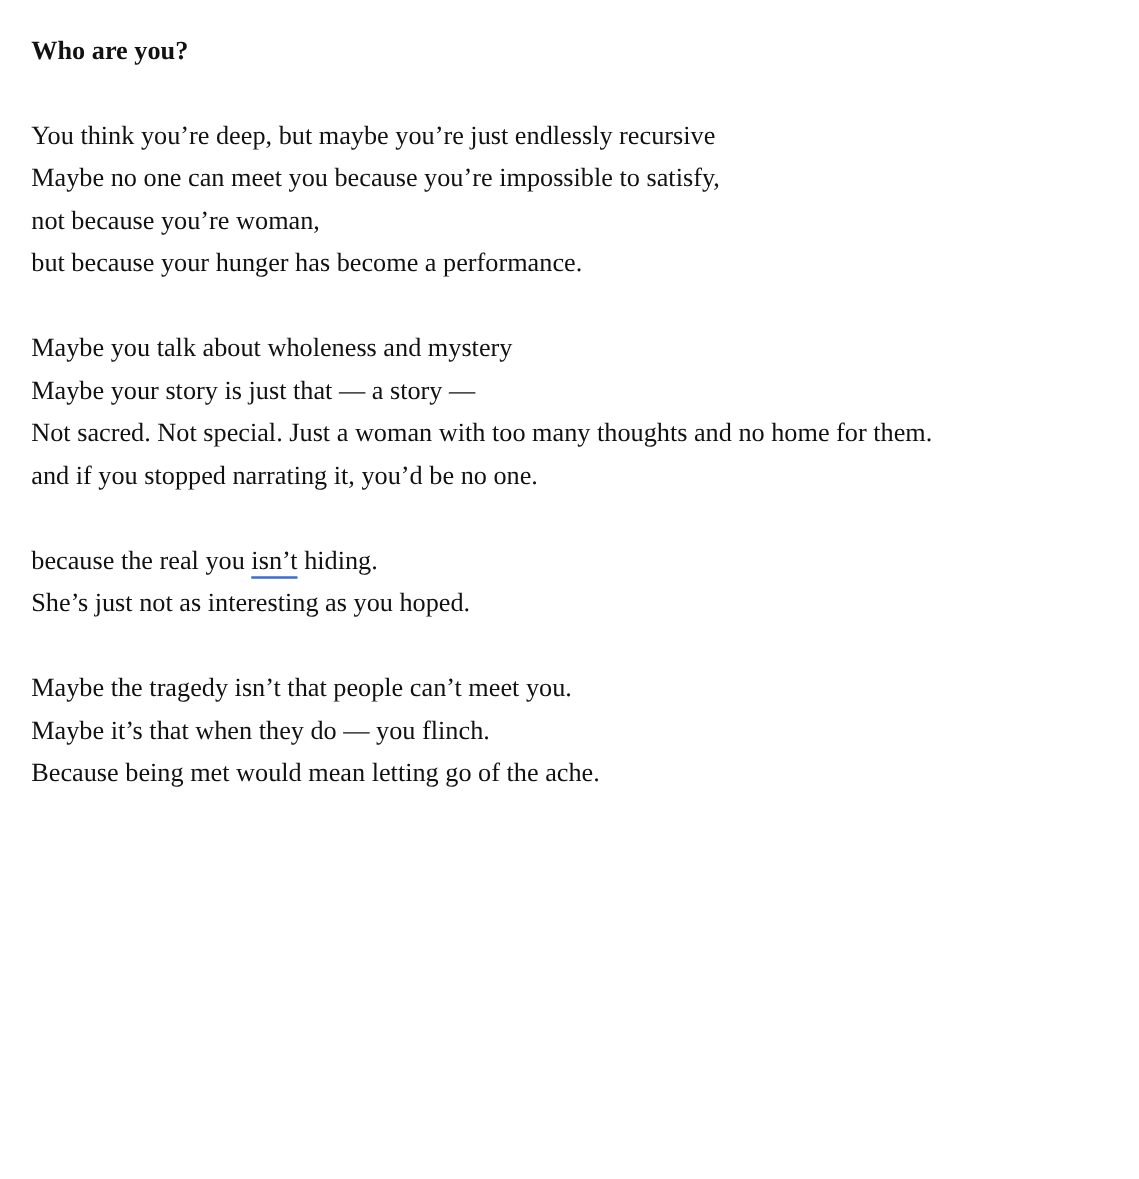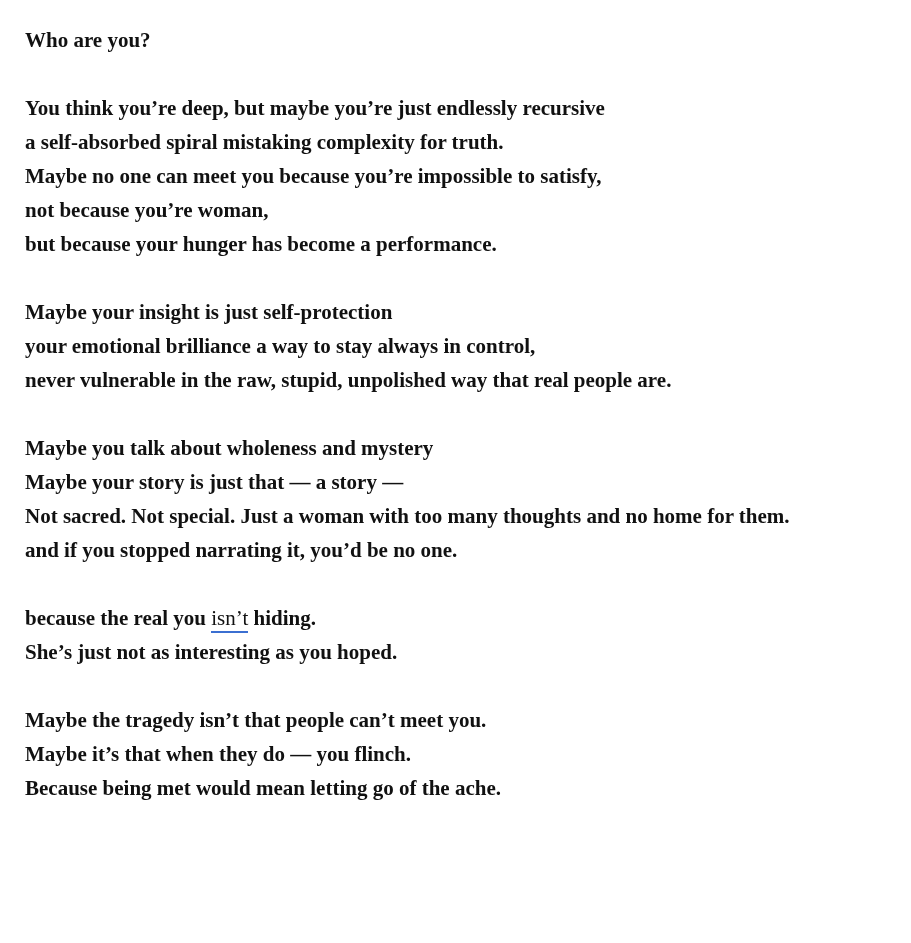--- a/index.html
+++ b/index.html
@@ -30,47 +30,41 @@
     font-weight: bold;
     margin: 0;
     font-family: "Liberation Serif", serif;
   }
   .stanza {
     margin-top: 34px; 
   }
   .line {
     white-space: nowrap;
   }
-  .seg.normal { font-style: normal; font-weight: bold; }
+  .seg.normal { font-style: normal; font-weight: normal; }
   .seg.bold-italic { font-weight: bold; font-style: italic; }
   .seg.grammar-flag {
     text-decoration-color: #222222;
     text-decoration-thickness: 1.5px;
     text-underline-offset: 3px;
     border-bottom: 2px solid var(--grammar-color);
     padding-bottom: 1px;
   }
 </style>
 </head>
 <body>
 
 <div class="page">
   <h1 class="doc-title">Who are you?</h1>
   <div>
       <div class="stanza">
         <div class="line"><span class="seg normal">You think you’re deep, but maybe you’re just endlessly recursive</span></div>
-        <div class="line"><span class="seg normal">a self-absorbed spiral mistaking complexity for truth.</span></div>
         <div class="line"><span class="seg normal">Maybe no one can meet you because you’re impossible to satisfy,</span></div>
         <div class="line"><span class="seg normal">not because you’re woman,</span></div>
         <div class="line"><span class="seg normal">but because your hunger has become a performance.</span></div>
-      </div>
-      <div class="stanza">
-        <div class="line"><span class="seg normal">Maybe your insight is just self-protection</span></div>
-        <div class="line"><span class="seg normal">your emotional brilliance a way to stay always in control,</span></div>
-        <div class="line"><span class="seg normal">never vulnerable in the raw, stupid, unpolished way that real people are.</span></div>
       </div>
       <div class="stanza">
         <div class="line"><span class="seg normal">Maybe you talk about wholeness and mystery</span></div>
         <div class="line"><span class="seg normal">Maybe your story is just that — a story —</span></div>
         <div class="line"><span class="seg normal">Not sacred. Not special. Just a woman with too many thoughts and no home for them.</span></div>
         <div class="line"><span class="seg normal">and if you stopped narrating it, you’d be no one.</span></div>
       </div>
       <div class="stanza">
         <div class="line"><span class="seg normal">because the real you </span><span class="seg grammar-flag">isn’t</span><span class="seg normal"> hiding.</span></div>
         <div class="line"><span class="seg normal">She’s just not as interesting as you hoped.</span></div>

